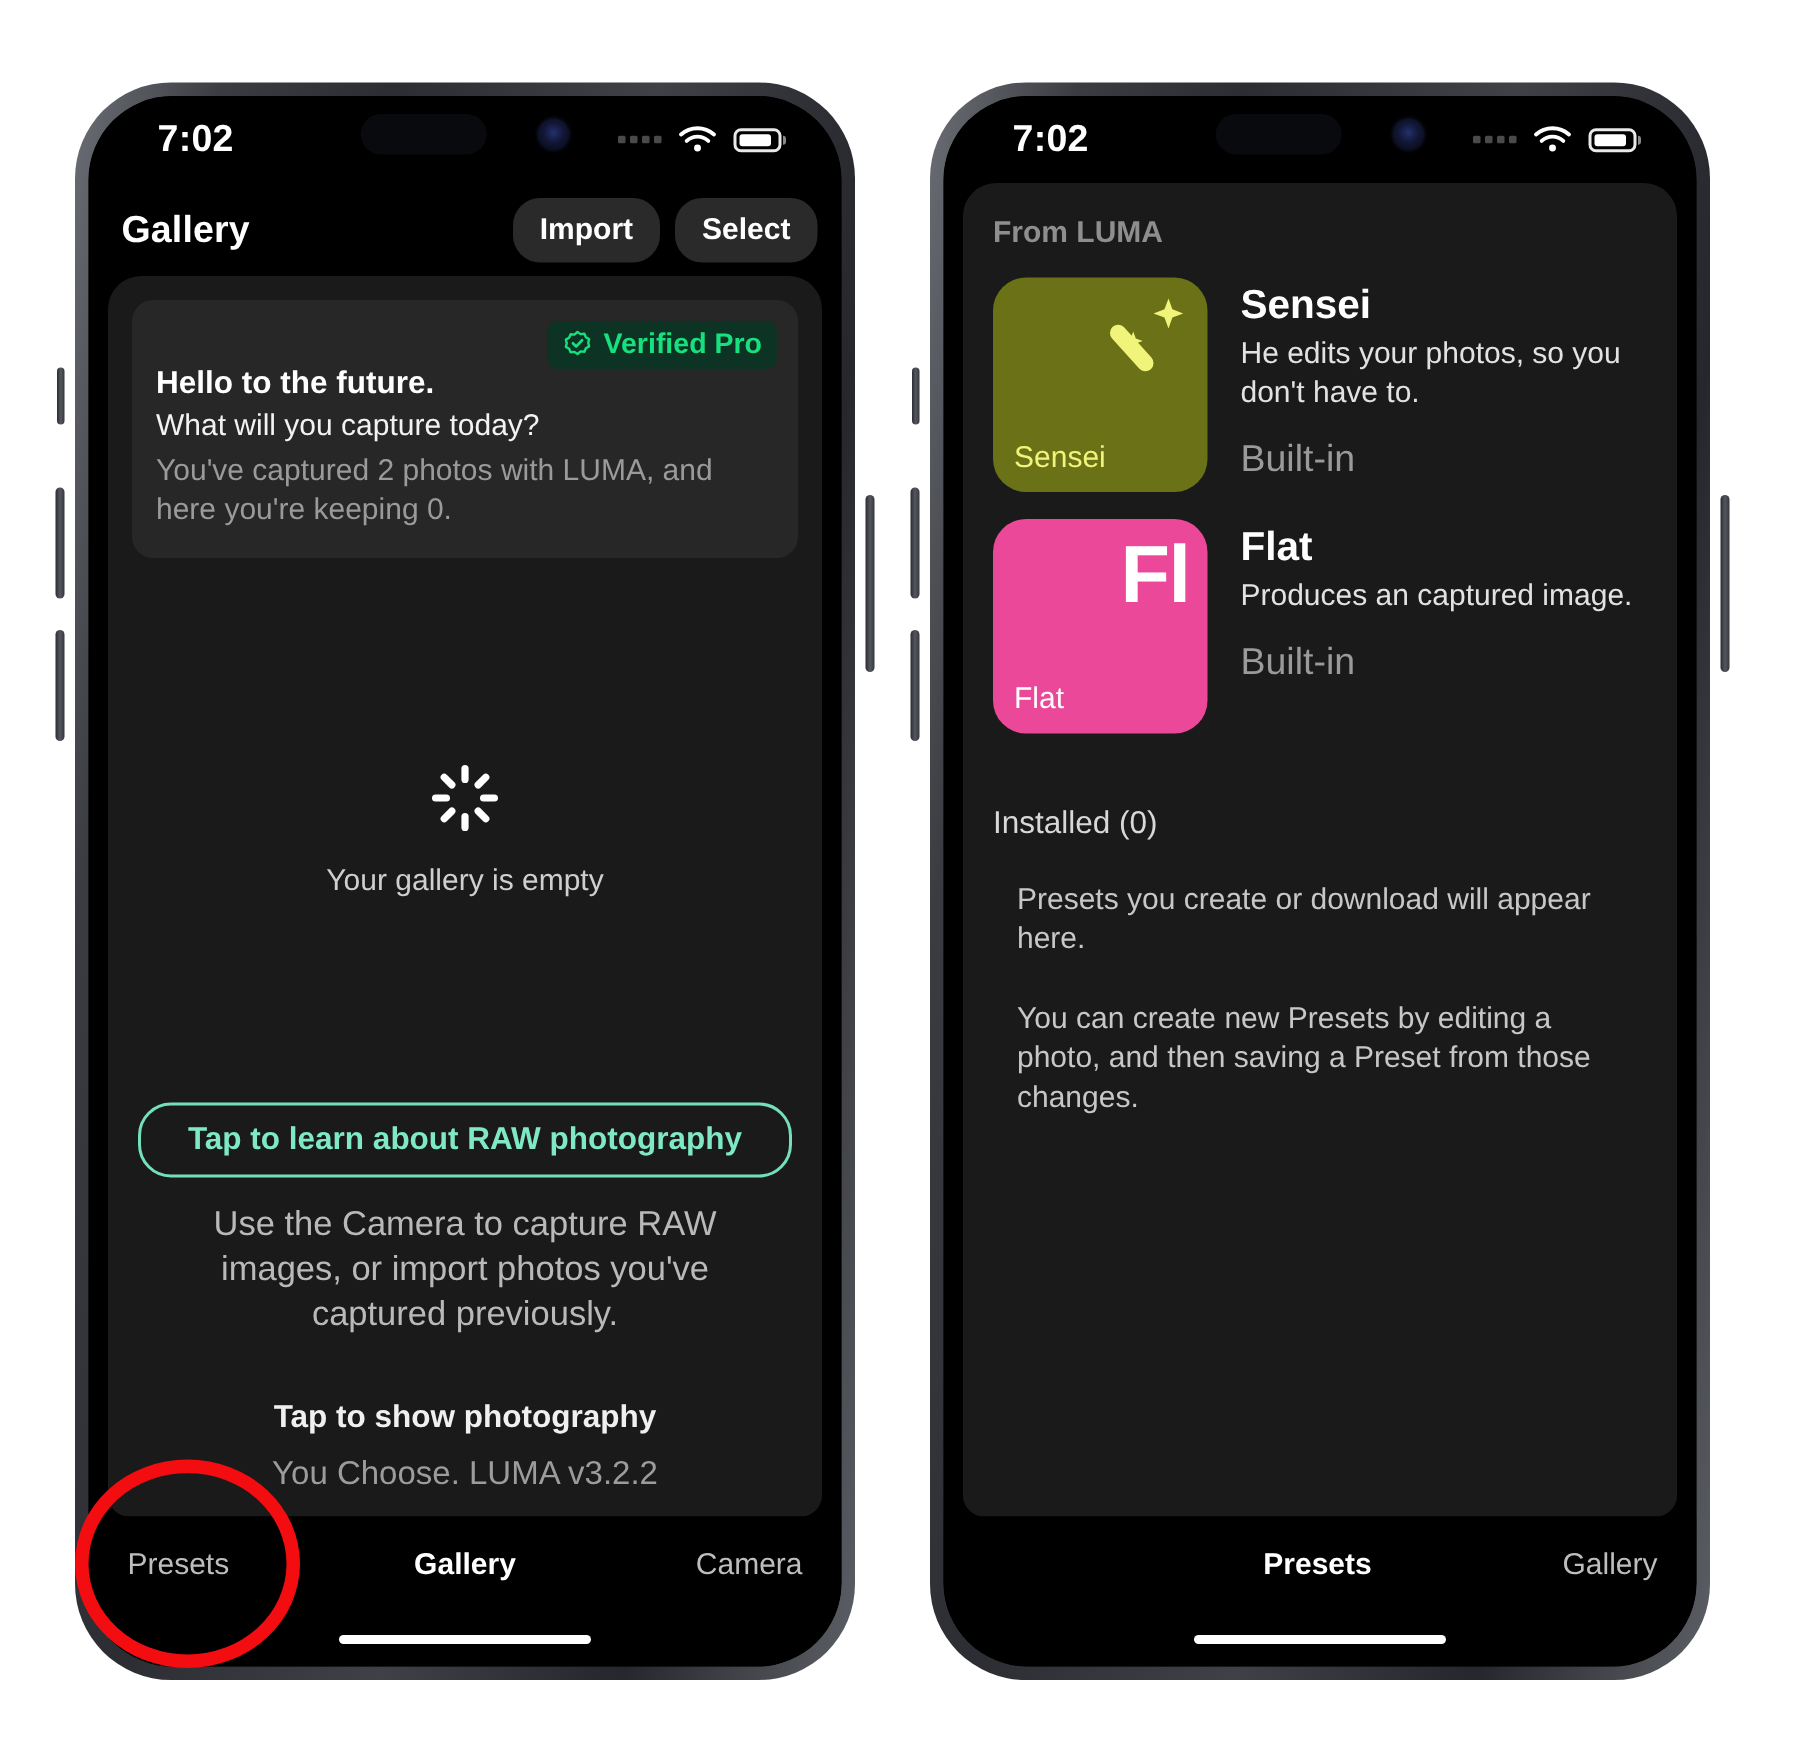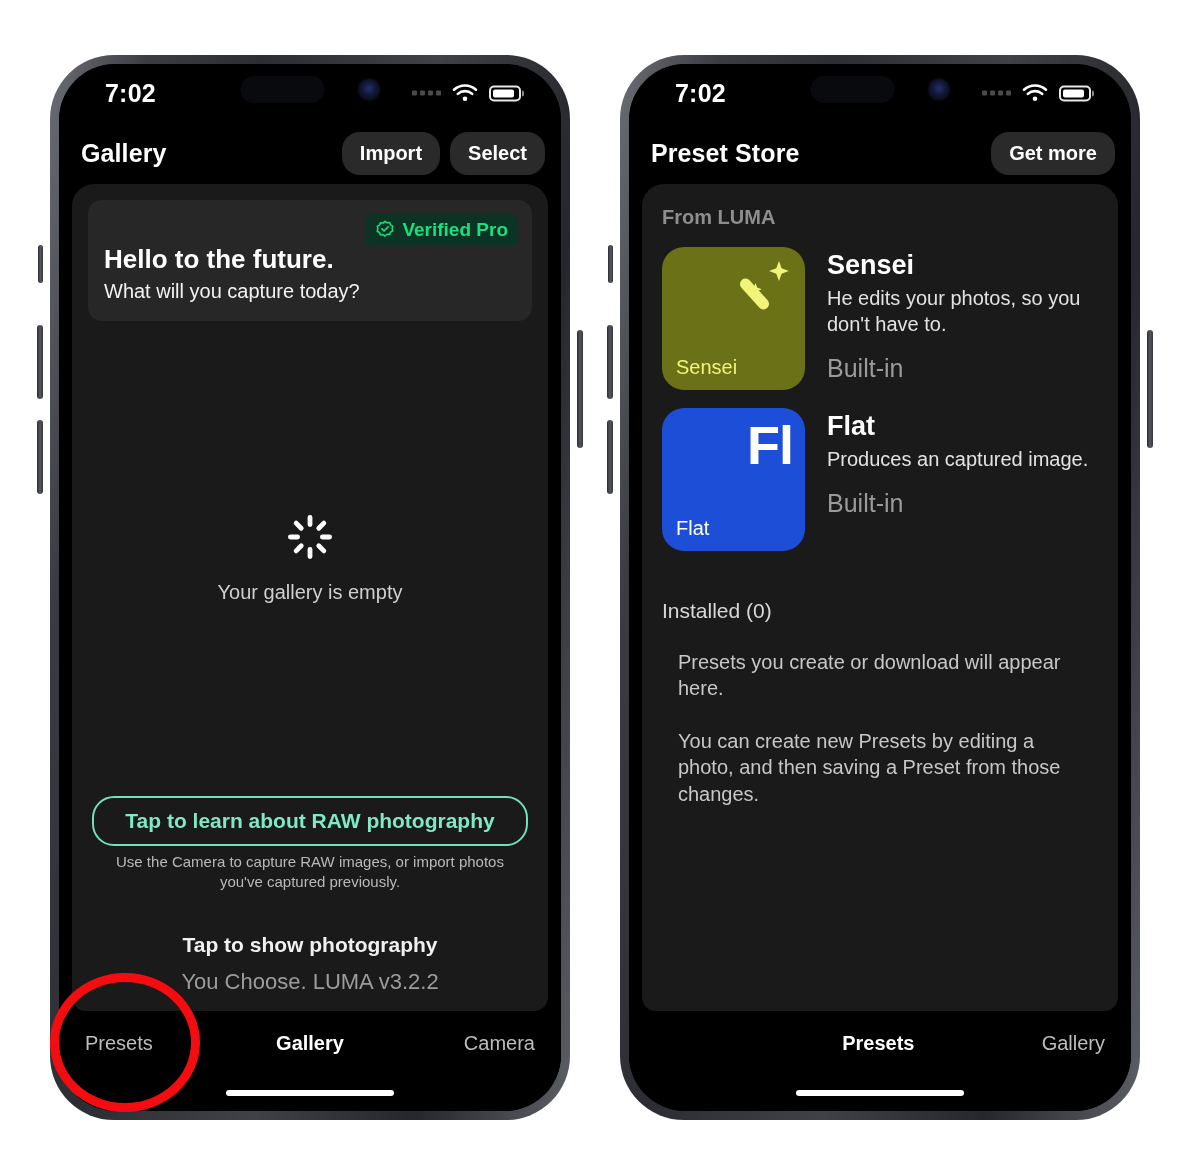--- a/index.html
+++ b/index.html
@@ -105,48 +105,48 @@
     margin: 16px 16px 0; background: #272727; border-radius: 14px;
     padding: 14px 16px 18px; position: relative;
   }
   .verified {
     position: absolute; right: 14px; top: 14px;
     background: #0c3323; color: #19e07f;
     font-size: 19px; font-weight: 700; border-radius: 7px;
     padding: 5px 10px; display: flex; align-items: center; gap: 7px;
   }
   .rosette { flex: none; }
-  .hero-h { color: #fff; font-size: 26px; font-weight: 700; margin-top: 30px; }
+  .hero-h { color: #fff; font-size: 21px; font-weight: 700; margin-top: 30px; }
   .hero-s { color: #f2f2f2; font-size: 20px; font-weight: 500; margin-top: 5px; }
   .hero-p { color: #9a9a9a; font-size: 20px; line-height: 1.32; margin-top: 5px; max-width: 390px; }
 
   .empty-zone { flex: 1 1 auto; display: flex; flex-direction: column;
                 align-items: center; justify-content: center; gap: 20px; min-height: 0; }
   .empty-label { color: #cfcfcf; font-size: 20px; }
 
   .bottom-zone { flex: none; padding: 0 20px 16px; text-align: center; }
   .raw-btn {
     display: block; width: 100%; background: transparent;
     border: 2px solid #73dfbc; border-radius: 22px;
     color: #7fe8c5; font-family: inherit; font-size: 21px; font-weight: 700;
     padding: 11px 0; cursor: pointer;
   }
-  .raw-help { color: #b9b9b9; font-size: 15px; line-height: 1.3; margin-top: 6px; padding: 0 8px; }
+  .raw-help { color: #b9b9b9; font-size: 23px; line-height: 1.3; margin-top: 16px; padding: 0 8px; }
   .walk { color: #f0f0f0; font-size: 21px; font-weight: 700; margin-top: 42px; cursor: pointer; }
   .version { color: #9c9c9c; font-size: 22px; margin-top: 12px; }
 
   
   .section-label { color: #8e8e8e; font-size: 20px; font-weight: 700; padding: 22px 20px 0; }
   .preset-row { display: flex; gap: 22px; padding: 18px 20px 0; cursor: pointer; }
   .tile {
     position: relative; width: 143px; height: 143px; flex: none;
     border-radius: 22px; overflow: hidden;
   }
   .tile.sensei { background: #6b7116; }
-  .tile.flat   { background: #1d4ed8; }
+  .tile.flat   { background: #ec4899; }
   .tile-name {
     position: absolute; left: 14px; bottom: 11px;
     font-size: 20px; font-weight: 500;
   }
   .tile.sensei .tile-name { color: #f0f47a; }
   .tile.flat   .tile-name { color: #ffffff; }
   .tile-glyph {
     position: absolute; right: 12px; top: 10px;
     color: #fff; font-size: 54px; font-weight: 700; letter-spacing: -1px; line-height: 1;
   }
@@ -234,20 +234,21 @@
           <div class="hero">
             <div class="verified">
               <svg class="rosette" width="20" height="20" viewBox="0 0 24 24">
                 <path d="M12 1.6l2.5 1.7 3-.3 1.2 2.8 2.6 1.5-.7 2.9.7 2.9-2.6 1.5-1.2 2.8-3-.3L12 19.2l-2.5-1.7-3 .3-1.2-2.8L2.7 13.5l.7-2.9-.7-2.9 2.6-1.5 1.2-2.8 3 .3z" fill="none" stroke="#19e07f" stroke-width="1.9" stroke-linejoin="round"></path>
                 <path d="M8.3 10.6l2.6 2.6 4.8-5" fill="none" stroke="#19e07f" stroke-width="2.1" stroke-linecap="round" stroke-linejoin="round"></path>
               </svg>
               <span>Verified Pro</span>
             </div>
             <div class="hero-h">Hello to the future.</div>
             <div class="hero-s">What will you capture today?</div>
+            <div class="hero-p">You've captured 2 photos with LUMA, and here you're keeping 0.</div>
           </div>
 
           <div class="empty-zone">
             <svg width="48" height="48" viewBox="0 0 48 48">
               <g fill="#ffffff">
                 <rect x="21.6" y="2" width="4.8" height="12" rx="2.4"></rect>
                 <rect x="21.6" y="34" width="4.8" height="12" rx="2.4"></rect>
                 <rect x="2" y="21.6" width="12" height="4.8" rx="2.4"></rect>
                 <rect x="34" y="21.6" width="12" height="4.8" rx="2.4"></rect>
                 <rect x="21.6" y="2" width="4.8" height="12" rx="2.4" transform="rotate(45 24 24)"></rect>
@@ -305,24 +306,20 @@
               <path d="M2 6.2C5.1 3.4 8.9 2 13 2s7.9 1.4 11 4.2" stroke="#fff" stroke-width="2.6" fill="none" stroke-linecap="round"></path>
               <path d="M5.8 10.4C7.8 8.6 10.3 7.6 13 7.6s5.2 1 7.2 2.8" stroke="#fff" stroke-width="2.6" fill="none" stroke-linecap="round"></path>
               <circle cx="13" cy="15.2" r="2.3" fill="#fff"></circle>
             </svg>
             <span class="batt">
                 <i></i>
               </span>
           </div>
         </div>
 
-        <div class="navbar">
-          <span class="nav-title">Preset Store</span>
-          <button class="nav-btn">Get more</button>
-        </div>
 
         <div class="content-card">
           <div class="section-label">From LUMA</div>
 
           <div class="preset-row">
             <div class="tile sensei">
               <svg class="wand" width="62" height="62" viewBox="0 0 62 62">
                 <g fill="#f0f47a">
                   <rect x="14" y="22" width="11" height="38" rx="5.5" transform="rotate(-42 19.5 41)"></rect>
                   <path d="M44 8l2.6 7.2L53.8 18l-7.2 2.7L44 28l-2.7-7.3L34 18l7.3-2.8z"></path>

